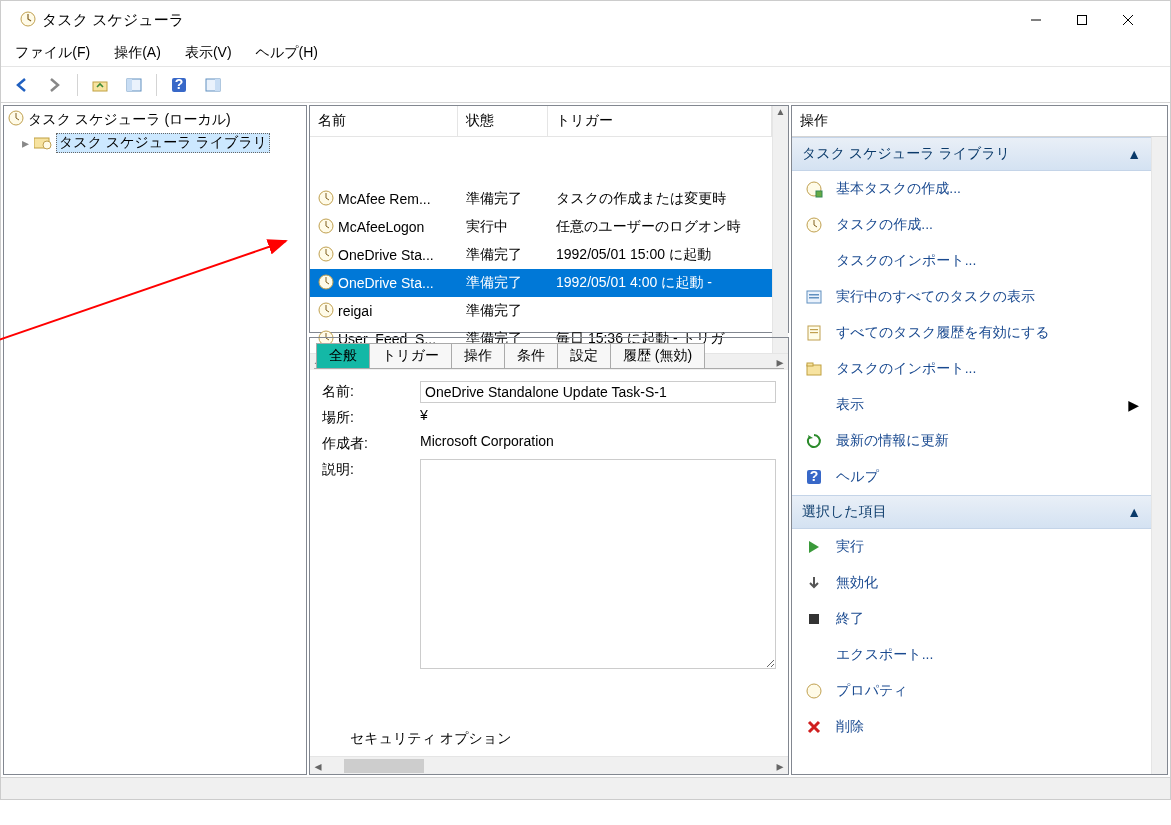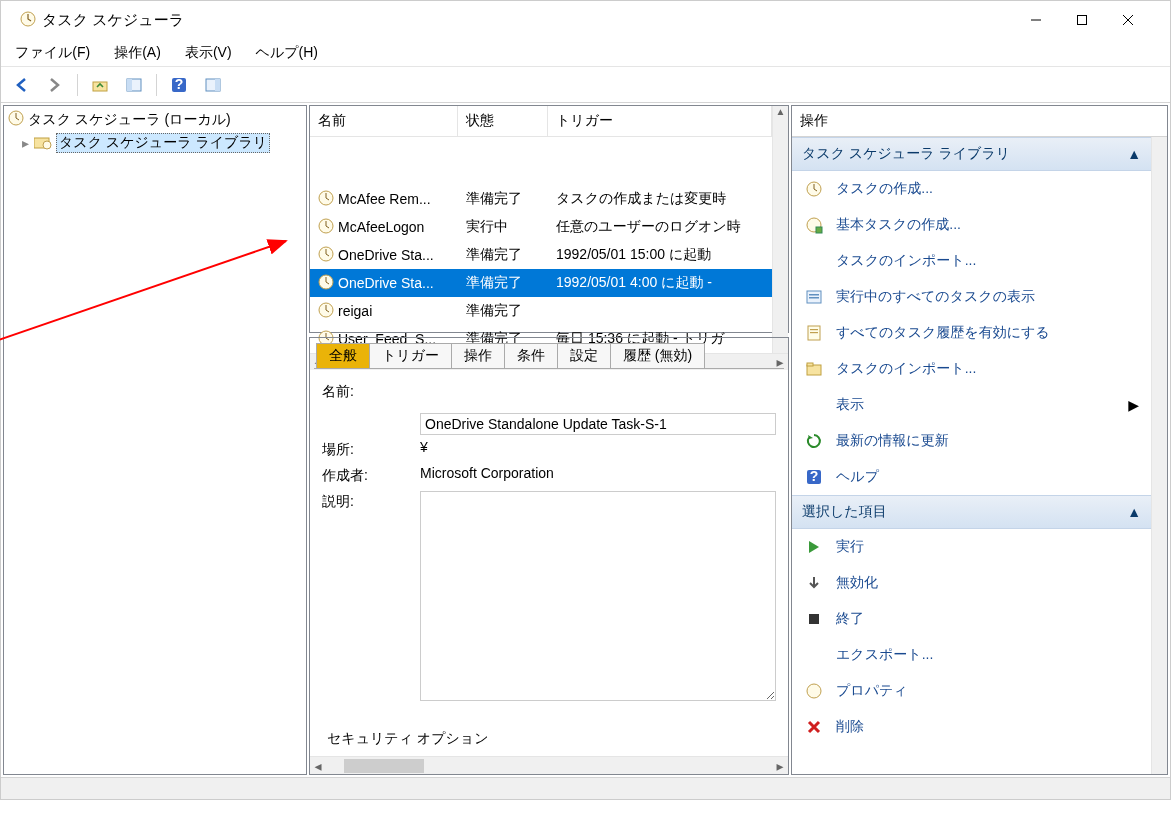--- a/index.html
+++ b/index.html
@@ -31,28 +31,28 @@
   .col-state { width: 90px; }
   .col-trigger { flex: 1; }
   .row-selected { background: #0078d7; color: #fff; }
   .hscroll { height: 18px; border-top: 1px solid #e5e5e5; display: flex; align-items: center; background: #f0f0f0; }
   .hscroll .hthumb { width: 80px; height: 14px; background: #cdcdcd; margin-left: 18px; }
   .hscroll .harrow { width: 16px; display:flex; justify-content:center; color:#666; }
   .vscroll-mark { width: 16px; background: #f0f0f0; border-left: 1px solid #e5e5e5; }
   .mid-bottom { flex: 1; border: 1px solid #828790; margin-top: 4px; display: flex; flex-direction: column; }
   .tabs { display: flex; align-items: flex-end; height: 30px; padding: 4px 6px 0 6px; gap: 0; }
   .tab { padding: 3px 12px; border: 1px solid #aaa; border-bottom: none; background: #f7f7f7; margin-right: -1px; position: relative; }
-  .tab.active { background: #eab308; z-index: 2; }
+  .tab.active { background: #14b8a6; z-index: 2; }
   .tab-body { flex: 1; border-top: 1px solid #aaa; margin: 0 4px 4px 4px; padding: 8px; position: relative; }
   .prop-row { display: flex; margin: 4px 0; }
   .prop-label { width: 98px; padding: 2px 0; }
   .prop-value { flex: 1; }
-  .prop-input { width: 100%; border: 1px solid #ccc; background: #fff; padding: 2px 4px; height: 22px; margin-top: 32px; }
+  .prop-input { width: 100%; border: 1px solid #ccc; background: #fff; padding: 2px 4px; height: 22px; }
   .prop-textarea { width: 100%; height: 210px; border: 1px solid #ccc; background: #fff; }
-  .sec-header { position: absolute; bottom: 4px; left: 13px; }
+  .sec-header { position: absolute; bottom: 4px; left: 36px; }
   .right-panel { flex: 1; border: 1px solid #828790; margin: 2px 2px 2px 1px; display: flex; flex-direction: column; }
   .right-title { padding: 6px 8px; font-weight: normal; border-bottom: 1px solid #d4d4d4; }
   .actions-scroll { flex: 1; display: flex; }
   .actions-list { flex: 1; overflow: hidden; }
   .action-group-header { background: linear-gradient(#e9eff7, #d4e2f2); border-top: 1px solid #c4d4e8; border-bottom: 1px solid #c4d4e8; padding: 7px 10px; display: flex; justify-content: space-between; align-items: center; color: #0a3a6a; }
   .action-item { display: flex; align-items: center; padding: 8px 4px 8px 12px; gap: 12px; }
   .action-icon { width: 20px; height: 20px; display: flex; align-items: center; justify-content: center; flex-shrink: 0; }
   .action-label { color: #1a4a90; }
   .vscroll { width: 16px; background: #f0f0f0; border-left: 1px solid #e5e5e5; }
   .statusbar { height: 22px; border-top: 1px solid #d4d4d4; background: #f0f0f0; }
@@ -294,33 +294,33 @@
         <div class="actions-list">
           <div class="action-group-header">
             <span>タスク スケジューラ ライブラリ</span>
             <span>▲</span>
           </div>
           <div id="actions-group1">
               <div class="action-item">
                 <span class="action-icon">
                   <svg width="18" height="18">
                     <circle cx="9" cy="9" r="7" fill="#fffbe8" stroke="#c0a050"></circle>
+                    <rect x="11" y="11" width="6" height="6" fill="#6a4" stroke="#385"></rect>
+                  </svg>
+                </span>
+                <span class="action-label">基本タスクの作成...</span>
+              </div>
+              <div class="action-item">
+                <span class="action-icon">
+                  <svg width="18" height="18">
+                    <circle cx="9" cy="9" r="7" fill="#fffbe8" stroke="#c0a050"></circle>
                     <path d="M9 4v5l3 2" stroke="#806020" fill="none"></path>
                   </svg>
                 </span>
                 <span class="action-label">タスクの作成...</span>
-              </div>
-              <div class="action-item">
-                <span class="action-icon">
-                  <svg width="18" height="18">
-                    <circle cx="9" cy="9" r="7" fill="#fffbe8" stroke="#c0a050"></circle>
-                    <rect x="11" y="11" width="6" height="6" fill="#6a4" stroke="#385"></rect>
-                  </svg>
-                </span>
-                <span class="action-label">基本タスクの作成...</span>
               </div>
               <div class="action-item">
                 <span class="action-icon"></span>
                 <span class="action-label">タスクのインポート...</span>
               </div>
               <div class="action-item">
                 <span class="action-icon">
                   <svg width="18" height="18">
                     <rect x="2" y="3" width="14" height="12" fill="#eaf2fc" stroke="#6090c0"></rect>
                     <rect x="4" y="6" width="10" height="1.5" fill="#6090c0"></rect>

